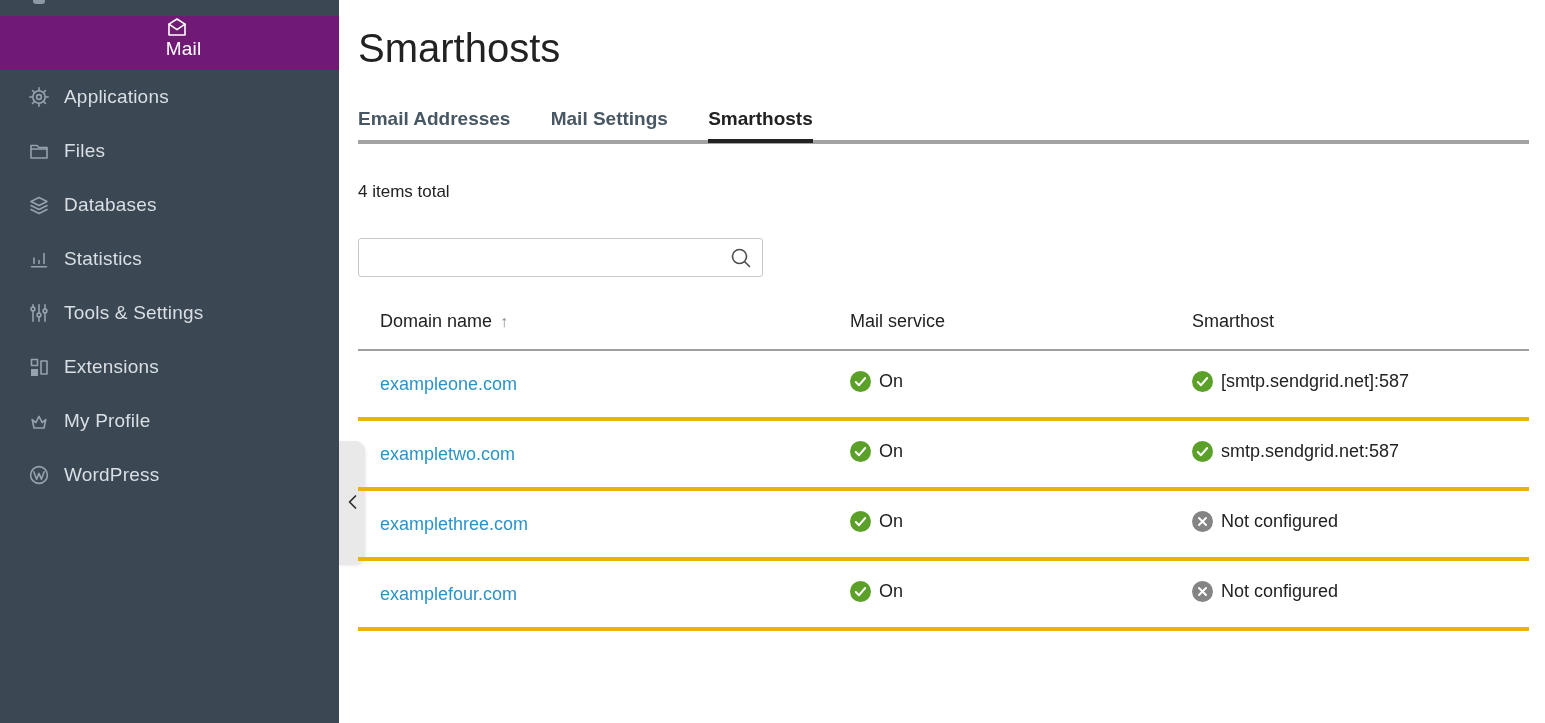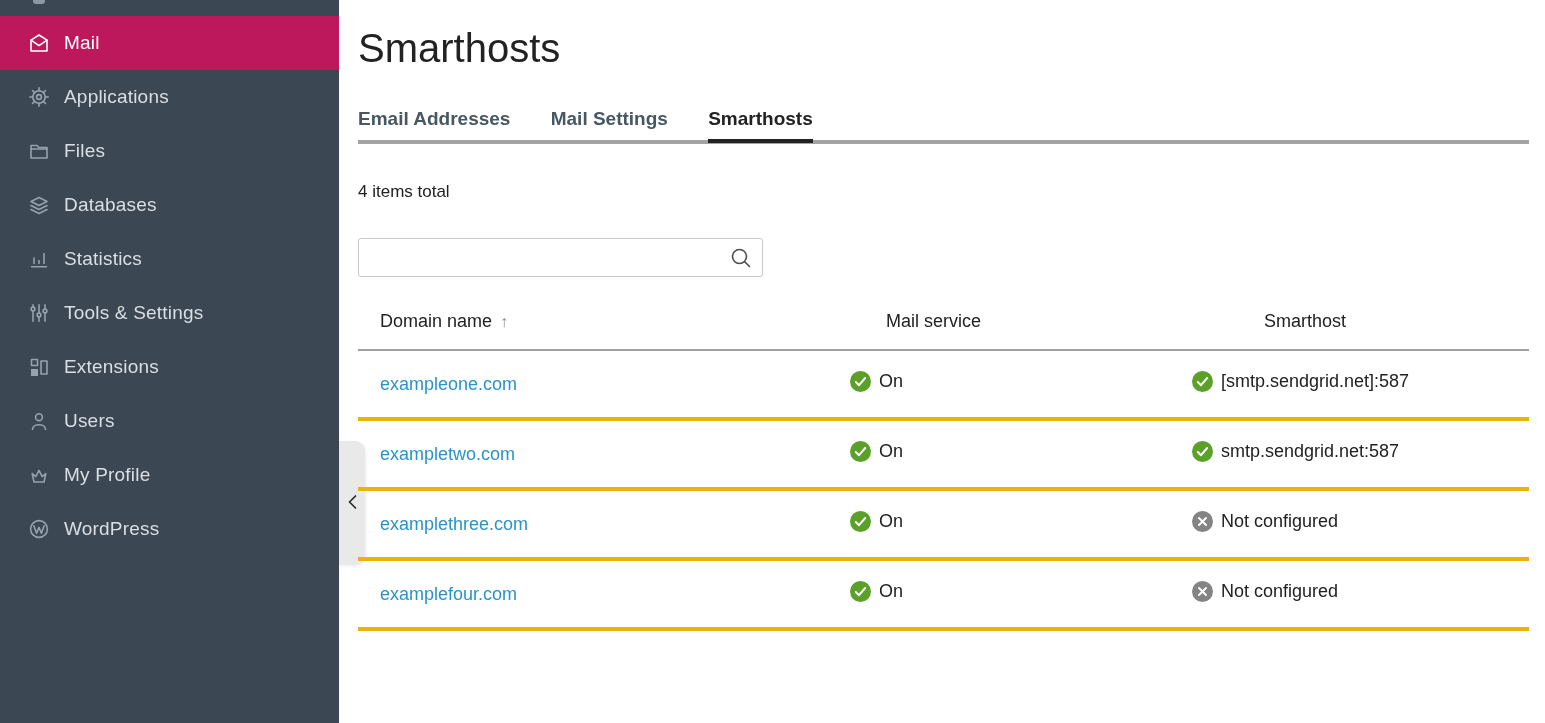--- a/index.html
+++ b/index.html
@@ -16,21 +16,21 @@
   }
   .nav-stub { height:16px; position:relative; }
   .stub-icon {
     position:absolute; left:33px; top:0; width:12px; height:4px;
     background:#8d98a5; border-radius:0 0 3px 3px; display:block;
   }
   .nav-item {
     height:54px; display:flex; align-items:center; padding-left:28px;
     cursor:pointer;
   }
-  .nav-item.active { background:#be185d; }
+  .nav-item.active { background:#701a75;flex-direction:column; }
   .nav-item .icon { width:22px; height:22px; margin-right:14px; flex:0 0 22px; }
   .nav-item .icon svg { display:block; }
   .nav-item .icon svg * { stroke:#96a2ad; fill:none; stroke-width:1.6; stroke-linecap:round; stroke-linejoin:round; }
   .nav-item.active .icon svg * { stroke:#ffffff; }
   .nav-item .icon svg .fill { fill:#96a2ad; stroke:none; }
   .nav-item .label { font-size:19px; color:#d9dfe4; letter-spacing:.2px; }
   .nav-item.active .label { color:#ffffff; }
 
   
   .collapse-handle {
@@ -58,21 +58,21 @@
   .search-box input {
     width:100%; height:100%; border:1px solid #c7c7c7; border-radius:3px;
     font-size:17px; padding:0 44px 0 12px; outline:none; background:#fff;
     font-family:"Liberation Sans", sans-serif;
   }
   .search-icon { position:absolute; right:9px; top:7px; width:26px; height:26px; cursor:pointer; }
   .search-icon svg * { stroke:#4c4c4c; fill:none; stroke-width:1.6; stroke-linecap:round; }
 
   
   .table { margin-top:34px; width:1171px; font-size:18px; }
-  .thead { display:flex; align-items:flex-end; padding-bottom:17px; border-bottom:2px solid #a0a0a0;gap:36px; }
+  .thead { display:flex; align-items:flex-end; padding-bottom:17px; border-bottom:2px solid #a0a0a0; }
   .trow  { display:flex; align-items:center; height:70px; border-bottom:4px solid #eab308; }
   .c1 { width:492px; padding-left:22px; }
   .c2 { width:342px; }
   .c3 { flex:1; }
   .th { color:#222; font-weight:400; }
   .sort-arrow { color:#8c8c8c; margin-left:8px; font-size:16px; }
   a.domain-link { color:#2a93c9; text-decoration:none; cursor:pointer; }
   .cell-status { display:inline-flex; align-items:flex-start; }
   .st { width:21px; height:21px; margin-right:8px; flex:0 0 21px; }
   .st svg { display:block; }
@@ -155,29 +155,20 @@
       <span class="icon">
         <svg width="22" height="22" viewBox="0 0 22 22">
           <rect x="3.5" y="3.5" width="6" height="6"></rect>
           <rect class="fill" x="3" y="13" width="7" height="7"></rect>
           <rect x="13" y="5" width="6" height="13"></rect>
         </svg>
       </span>
       <span class="label">Extensions</span>
     </div>
 
-    <div class="nav-item">
-      <span class="icon">
-        <svg width="22" height="22" viewBox="0 0 22 22">
-            <circle cx="11" cy="7.2" r="3.4"></circle>
-            <path d="M4.5 19.5 C4.5 13.2 17.5 13.2 17.5 19.5"></path>
-          </svg>
-      </span>
-      <span class="label">Users</span>
-    </div>
 
     <div class="nav-item">
       <span class="icon">
         <svg width="22" height="22" viewBox="0 0 22 22">
             <path d="M4.2 9.5 L6 18 H16 L17.8 9.5 L14.2 12.6 L11 6.4 L7.8 12.6 Z"></path>
           </svg>
       </span>
       <span class="label">My Profile</span>
     </div>
 

